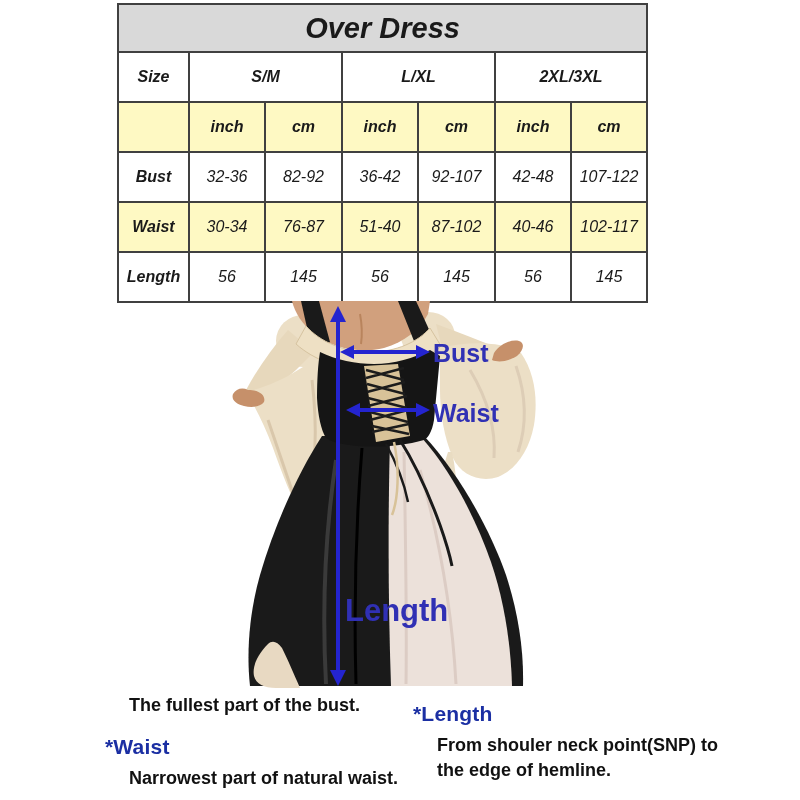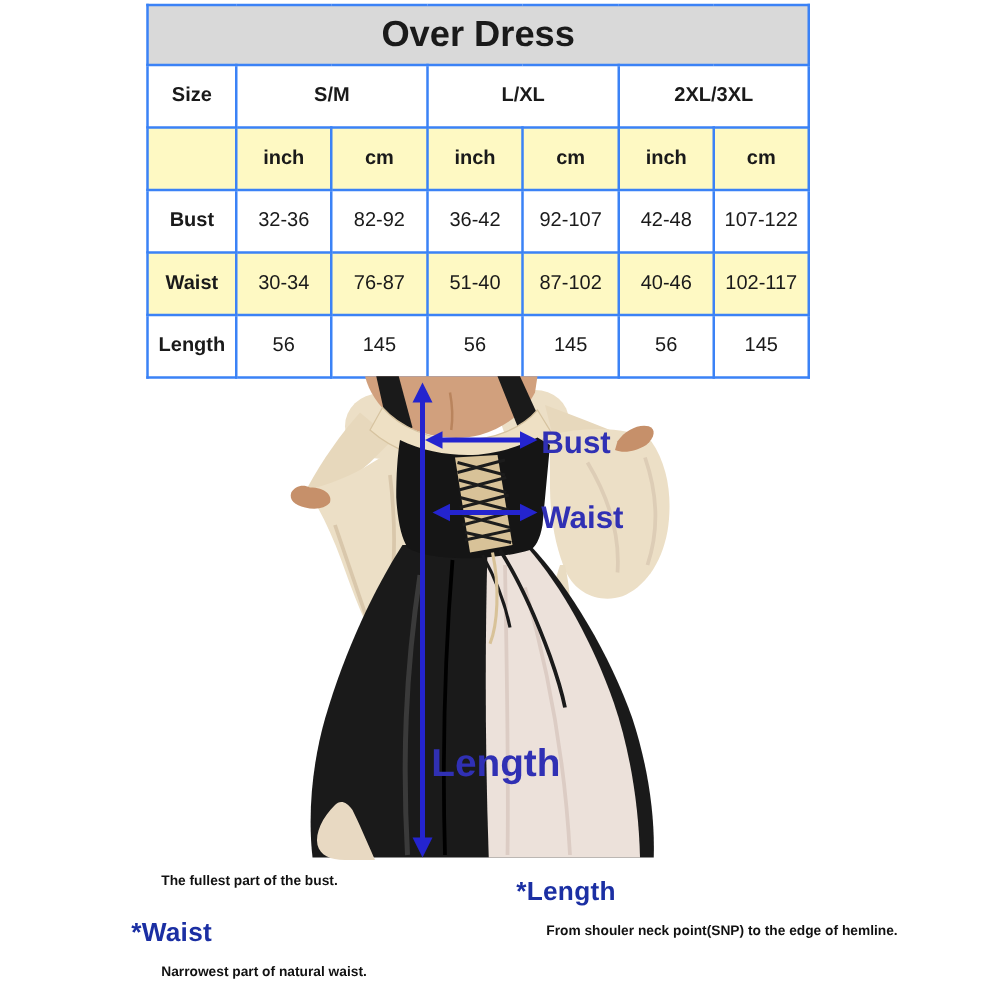--- a/index.html
+++ b/index.html
@@ -7,36 +7,36 @@
     position:relative; width:800px; height:800px; background:#ffffff;
     font-family:"Liberation Sans", sans-serif; color:#1a1a1a; overflow:hidden;
   }
 
   
   table.size-chart {
     position:absolute; left:117px; top:3px; width:529px;
     border-collapse:collapse; table-layout:fixed;
   }
   table.size-chart td {
-    border:2px solid #3b82f6; text-align:center; vertical-align:middle;
-    height:48px; font-size:16px; padding:0;
+    border:2px solid #404040; text-align:center; vertical-align:middle;
+    height:48px; font-size:16px; padding:0;font-style:italic;
   }
   tr.title-row td { background:#d9d9d9; font-size:29px; font-weight:bold; height:46px; }
   tr.shaded td { background:#fef9c3; }
   td.bold-cell { font-weight:bold; font-size:18px; }
 
   
   svg.figure { position:absolute; left:170px; top:300px; width:380px; height:400px; }
   .fig-label { font-family:"Liberation Sans", sans-serif; font-weight:bold; fill:#3030b4; }
 
   
   .notes-left  { position:absolute; left:105px; top:686px; width:330px; }
   .notes-right { position:absolute; left:413px; top:702px; width:310px; }
   .note-term { color:#1b2fa3; font-size:21px; font-weight:bold; letter-spacing:0.2px; }
-  .note-desc { color:#111111; font-size:11px; font-weight:bold; line-height:25px;
+  .note-desc { color:#111111; font-size:18px; font-weight:bold; line-height:25px;
                margin:7px 0 17px 24px; }
   .notes-right .note-desc { }
 </style>
 </head>
 <body>
 
 <div id="canvas">
 
   <table class="size-chart">
     <colgroup>

